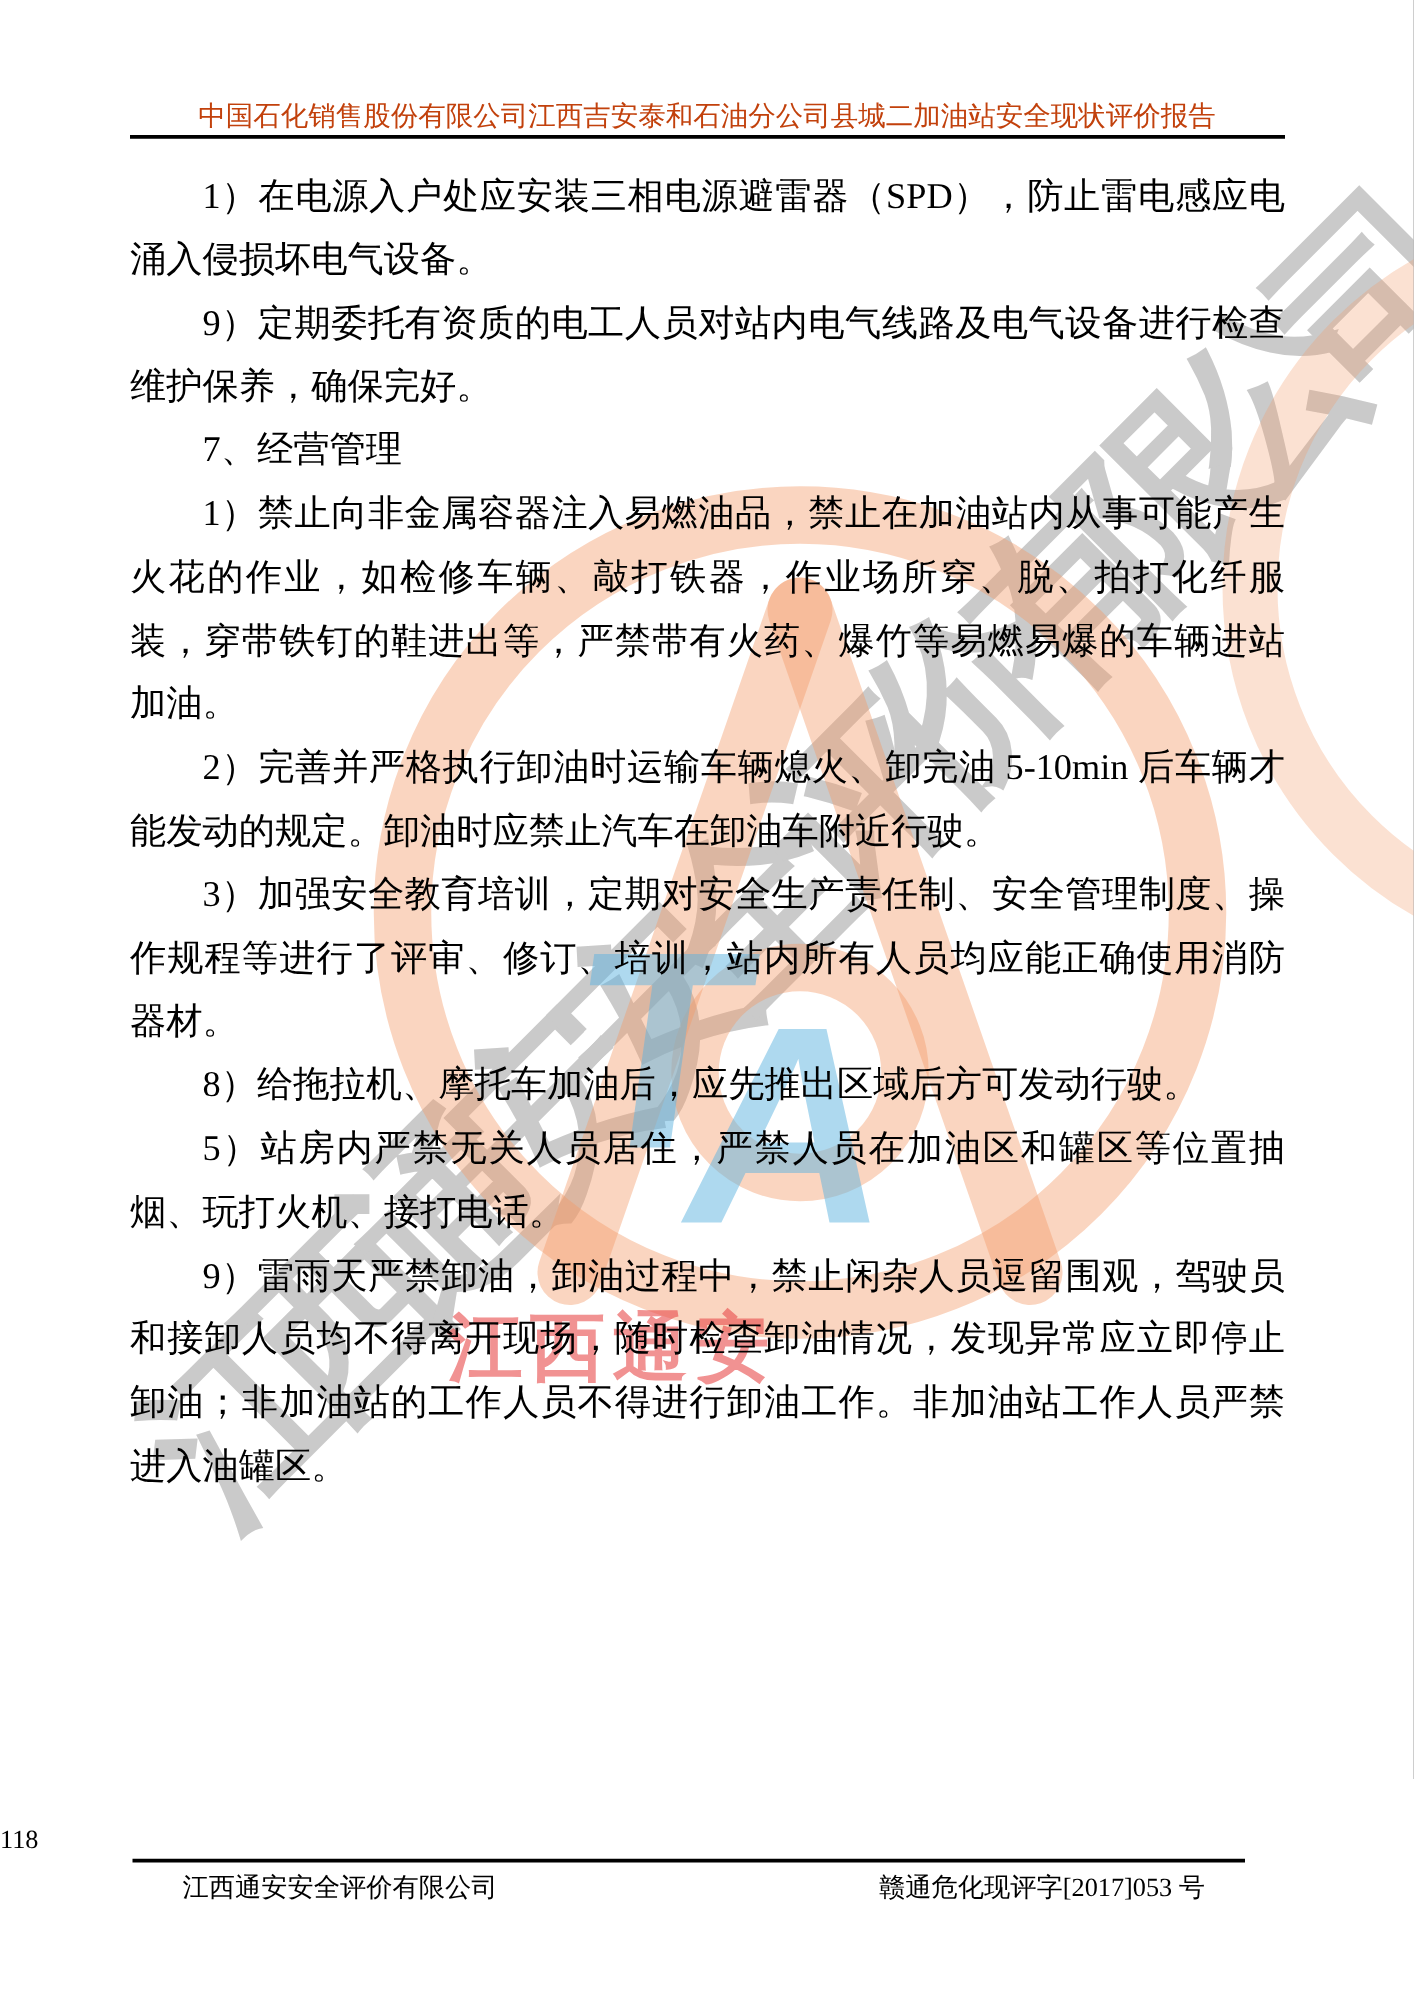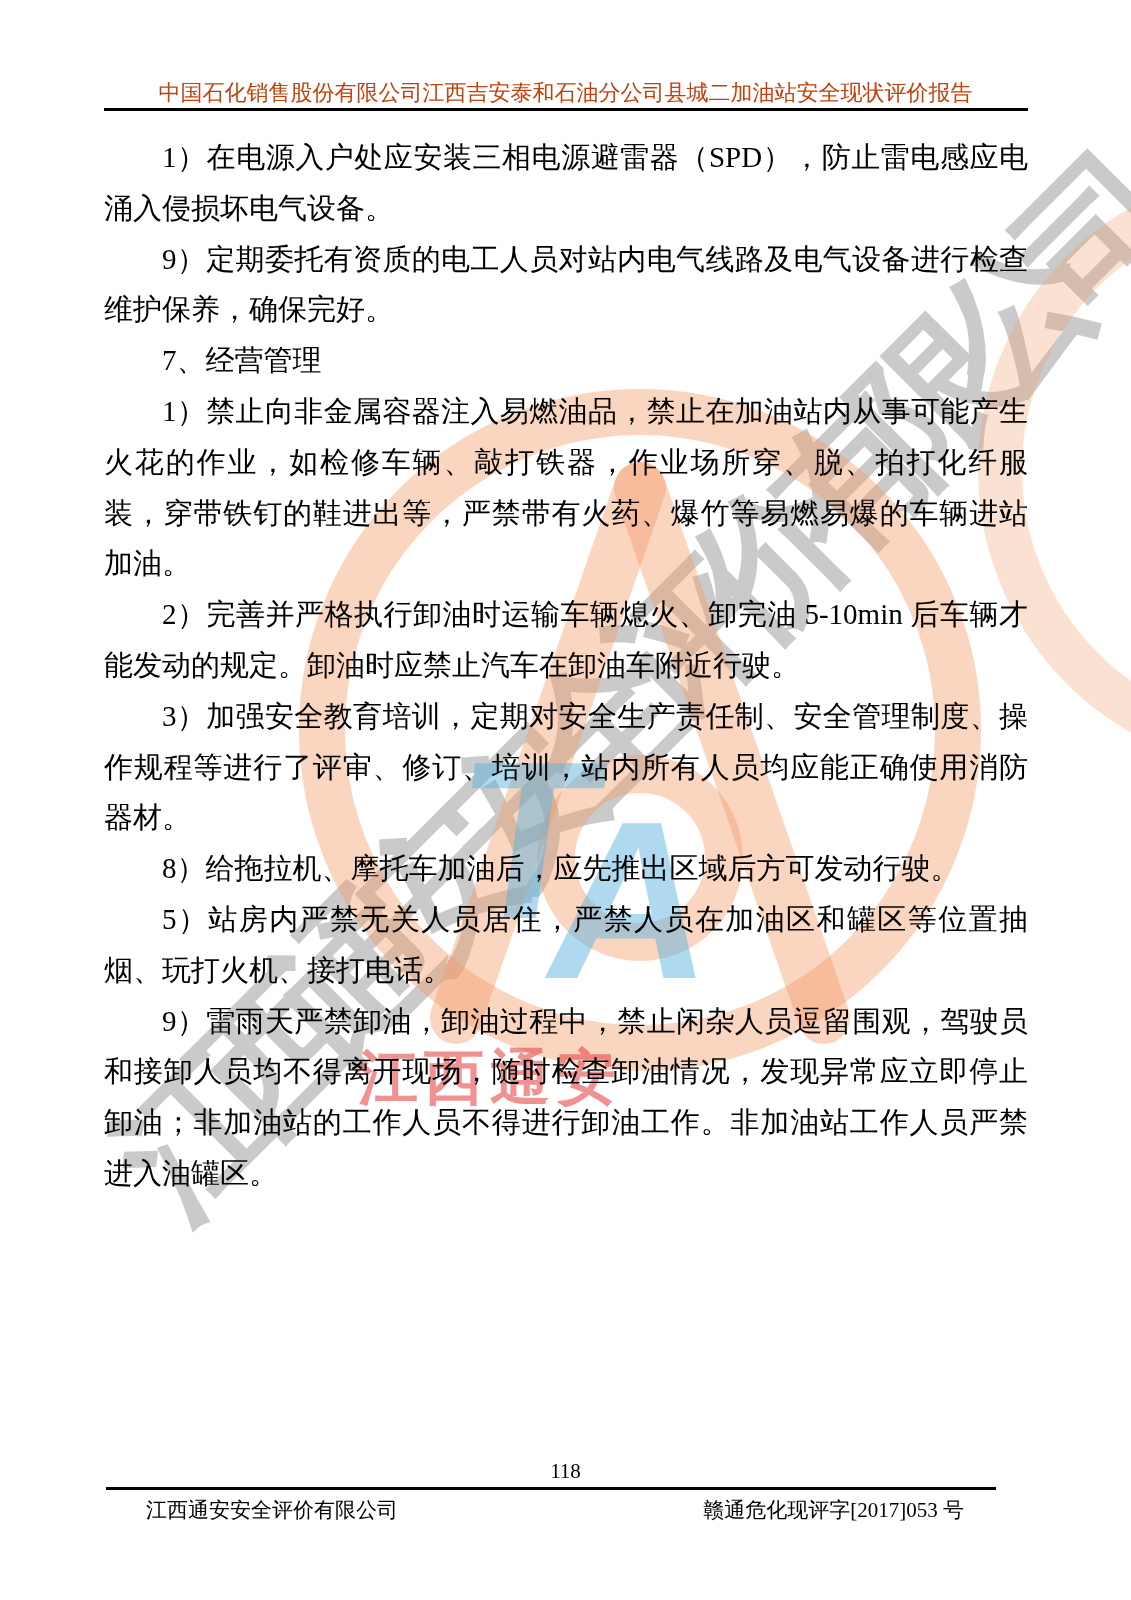--- a/index.html
+++ b/index.html
@@ -54,21 +54,21 @@
     position:absolute;left:104px;top:108px;width:924px;height:3px;background:#000;
   }
   .doc-body{
     position:absolute;left:104px;top:132px;width:924px;
     font-size:29px;line-height:50.8px;
     text-align:justify;text-justify:inter-ideograph;
   }
   .doc-body p{margin:0;text-indent:2em;}
   .page-number{
     position:absolute;left:0;top:1459px;width:100%;
-    text-align:center;font-size:21px;
+    font-size:21px;
   }
   .footer-rule{
     position:absolute;left:106px;top:1487px;width:890px;height:3px;background:#000;
   }
   .doc-footer{
     position:absolute;left:146px;top:1496px;width:818px;
     display:flex;justify-content:space-between;
     font-size:21px;
   }
 </style>

